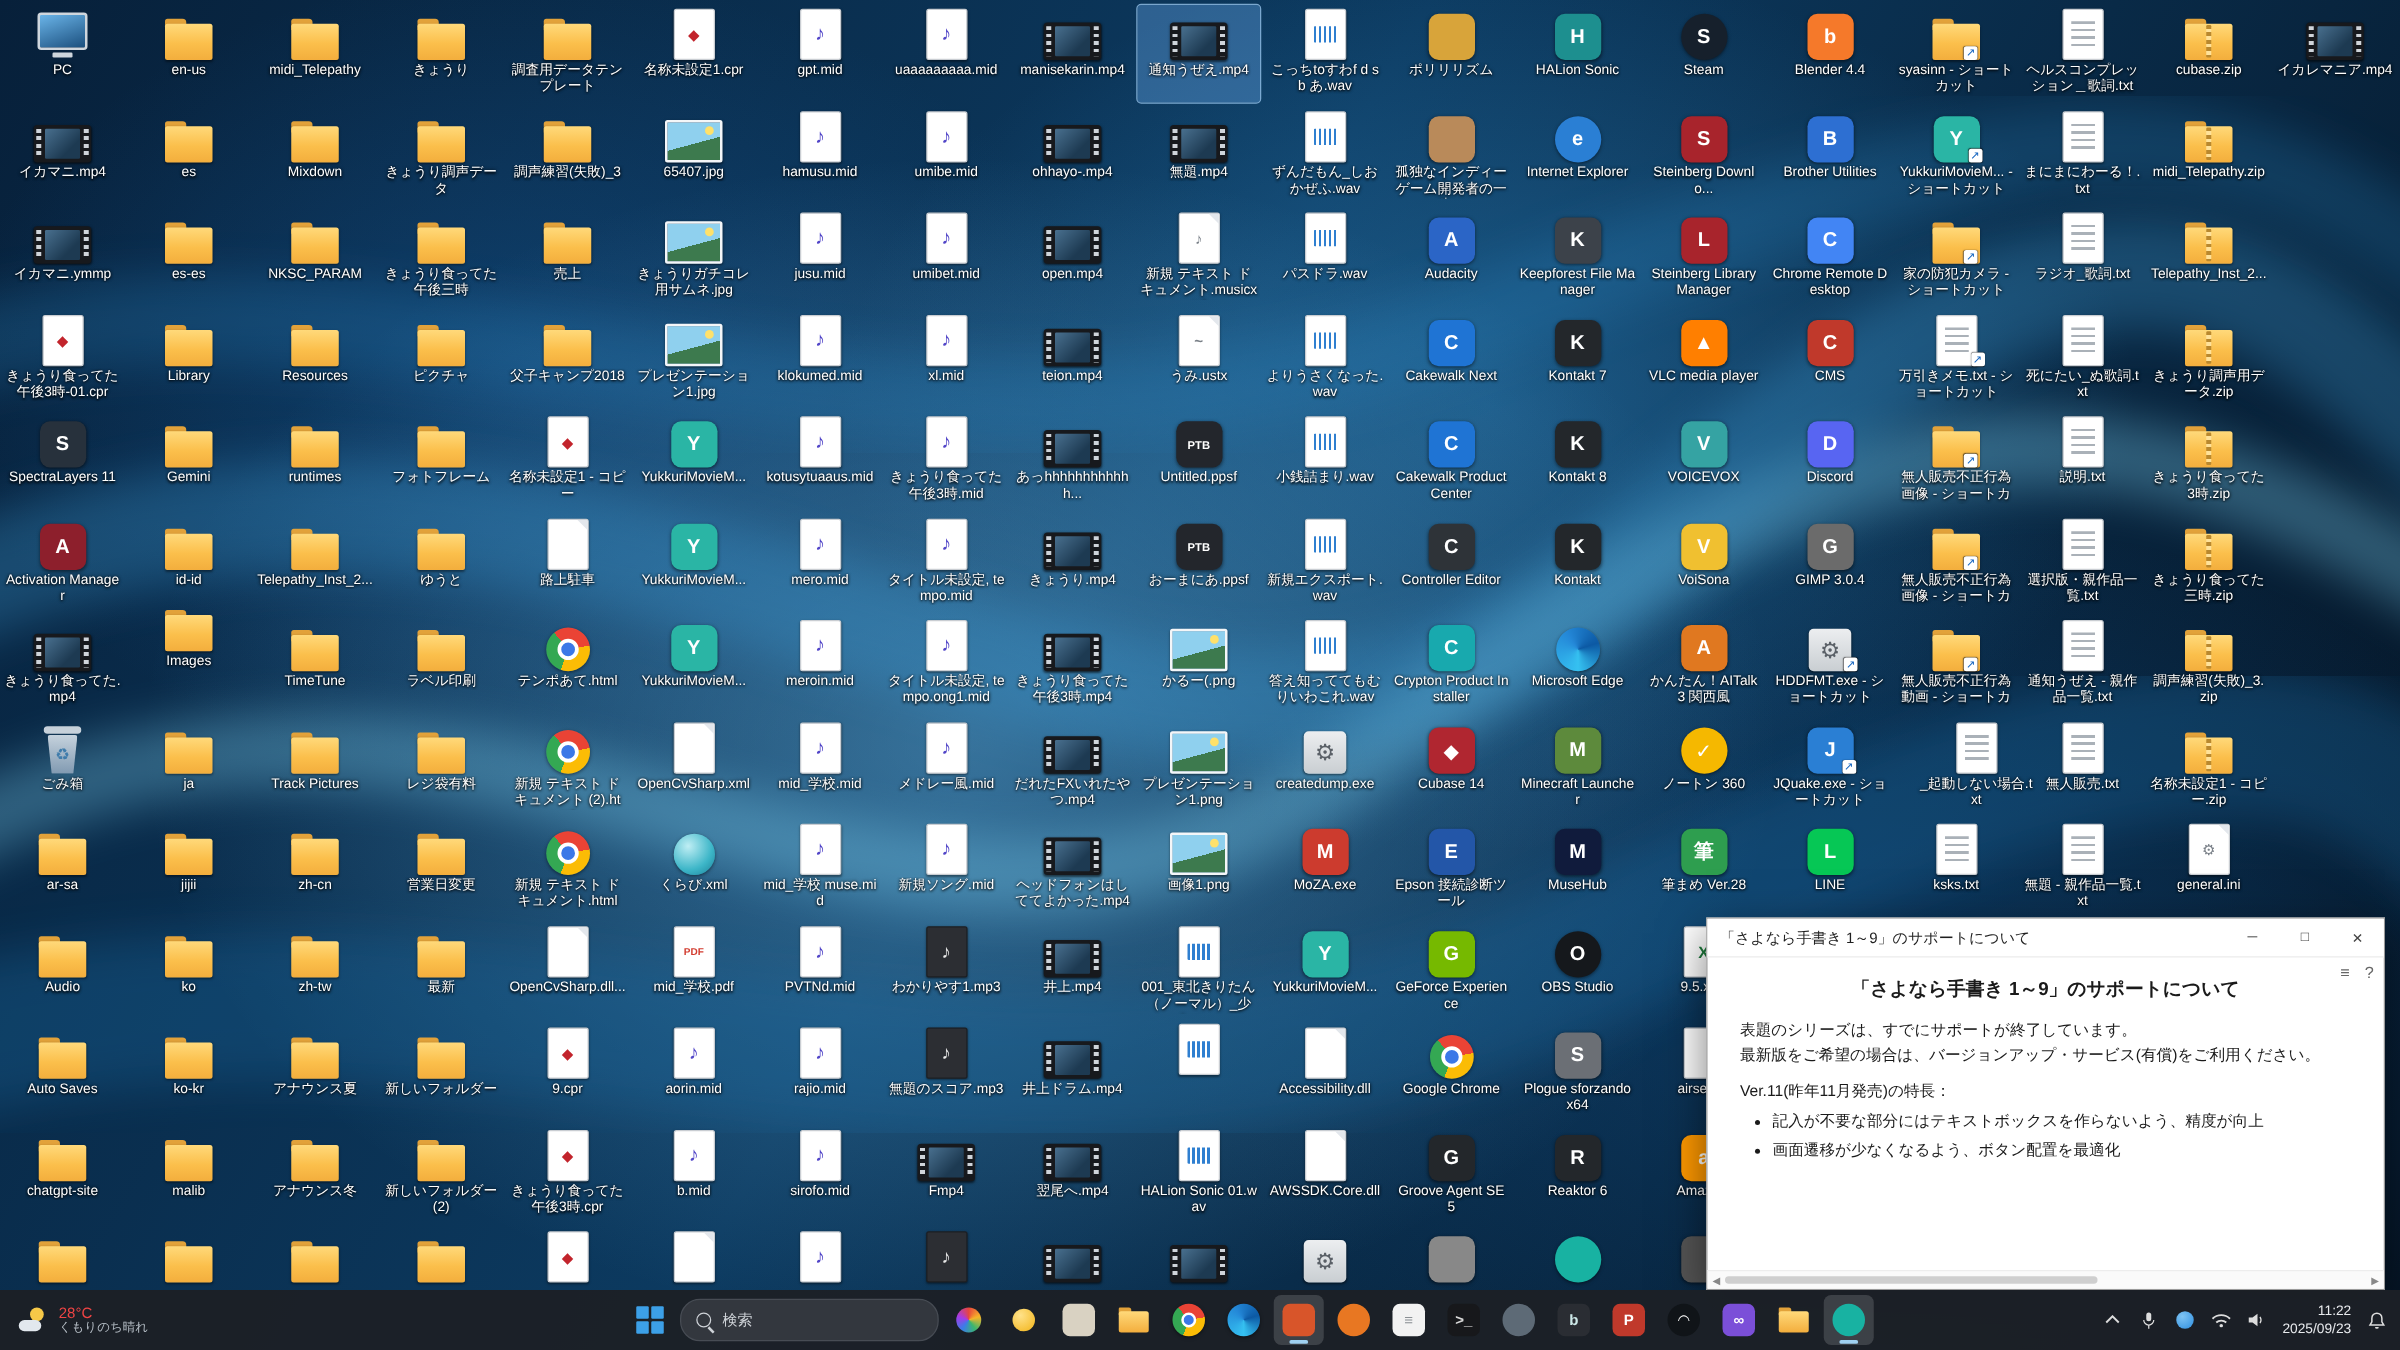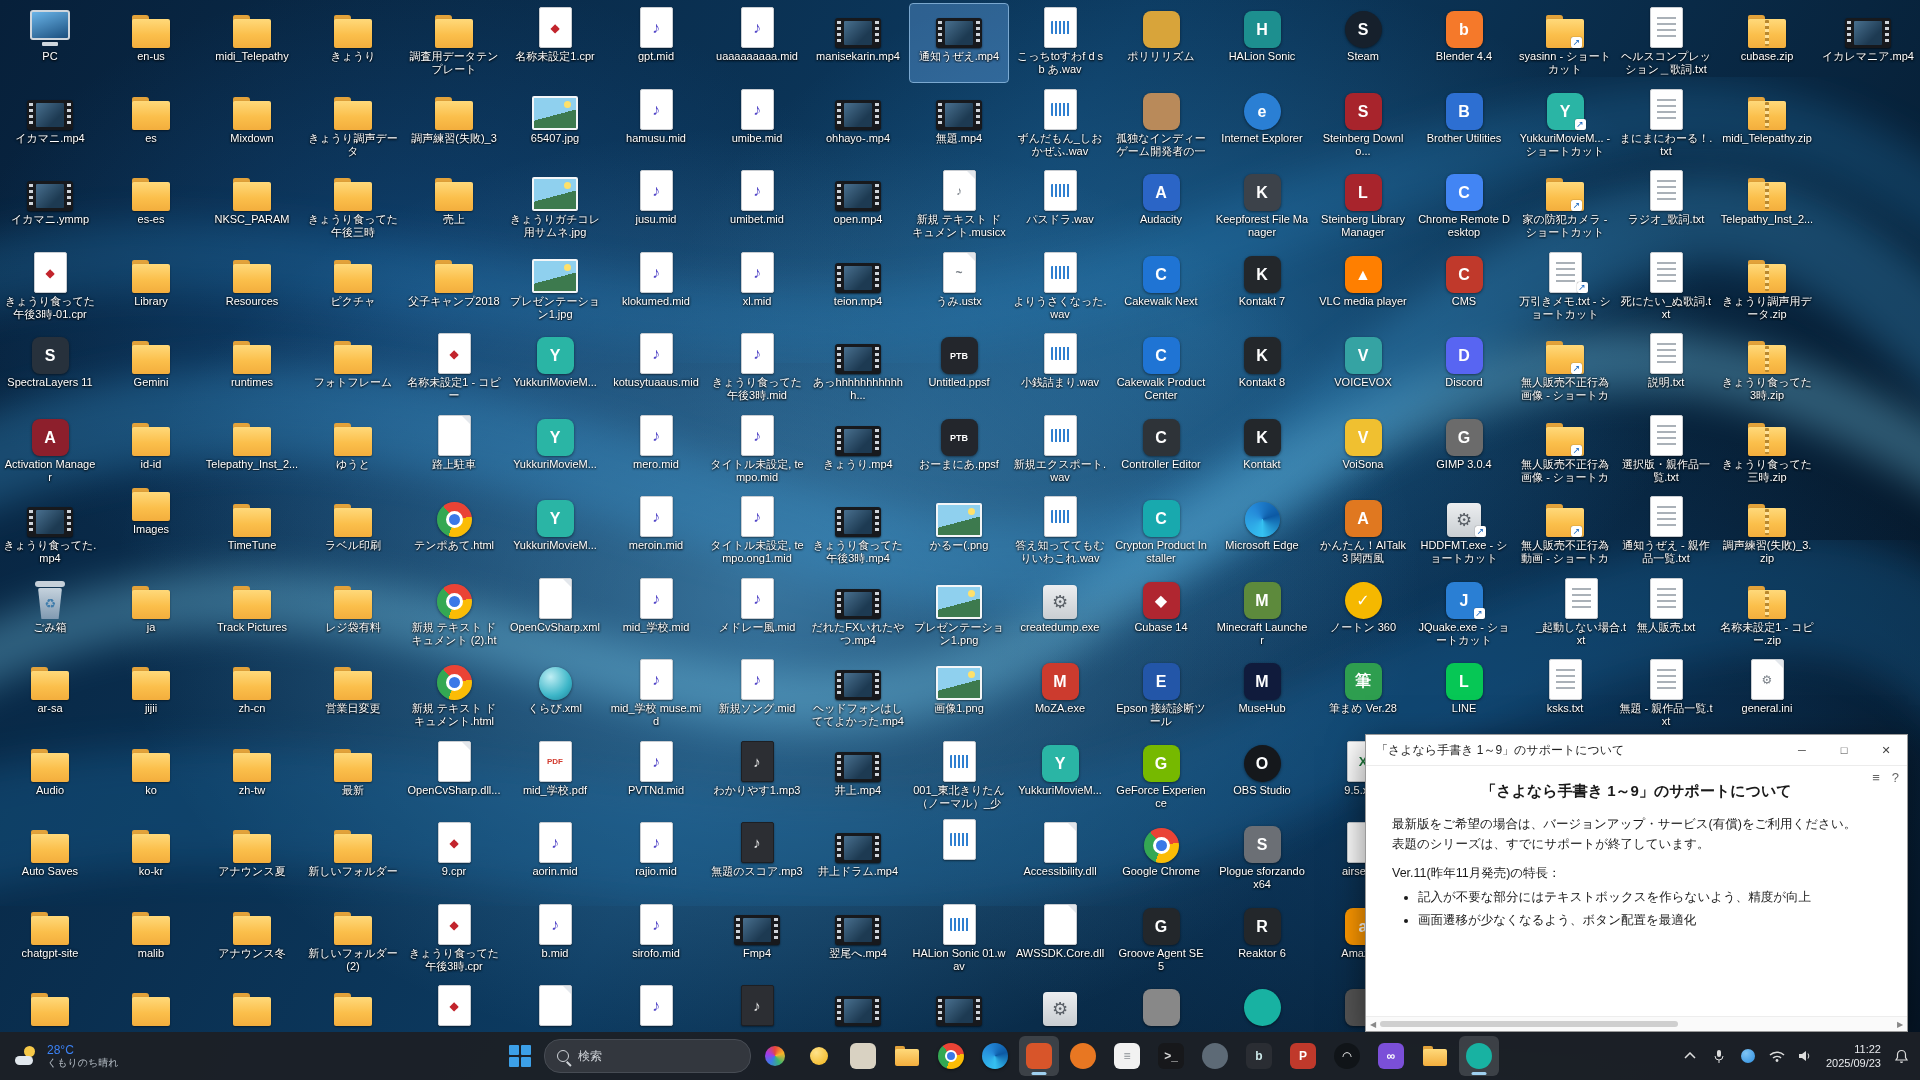--- a/index.html
+++ b/index.html
@@ -87,21 +87,21 @@
   .dlg-hscroll .arr{width:14px;text-align:center;font-size:8px;color:#888;}
   .dlg-hscroll .track{flex:1;height:8px;position:relative;}
   .dlg-hscroll .thumb{position:absolute;left:0;top:1px;height:6px;width:58%;background:#cfcfcf;border-radius:3px;}
   
   .taskbar{position:absolute;left:0;bottom:0;width:100%;height:48px;background:rgba(28,32,38,.97);z-index:100;}
   .tb-left{position:absolute;left:8px;top:0;height:100%;display:flex;align-items:center;gap:7px;padding:0 6px;}
   .wx-icon{position:relative;width:26px;height:22px;}
   .wx-icon .sun{position:absolute;top:1px;left:10px;width:11px;height:11px;border-radius:50%;background:#f7c948;}
   .wx-icon .cloud{position:absolute;bottom:2px;left:1px;width:18px;height:9px;border-radius:8px;background:#e2e8ee;}
   .wx-txt{display:flex;flex-direction:column;}
-  .wx-temp{color:#3b82f6;font-size:12px;line-height:14px;}
+  .wx-temp{color:#ef4444;font-size:12px;line-height:14px;}
   .wx-desc{color:#b6bec6;font-size:10px;line-height:12px;}
   .tb-center{position:absolute;left:500px;top:0;height:100%;display:flex;align-items:center;gap:4px;}
   .tb-btn{width:40px;height:40px;border-radius:6px;display:flex;align-items:center;justify-content:center;position:relative;}
   .win{display:grid;grid-template-columns:10px 10px;grid-template-rows:10px 10px;gap:2px;}
   .win i{background:#3ca0e8;border-radius:1px;}
   .search{height:32px;border-radius:16px;background:#33373e;border:1px solid #474c54;display:flex;align-items:center;
     padding:0 7px 0 12px;gap:9px;width:186px;}
   .mag{position:relative;width:10px;height:10px;border:1.5px solid #cfd3d8;border-radius:50%;flex:0 0 auto;}
   .mag:after{content:"";position:absolute;right:-4px;bottom:-3px;width:6px;height:1.5px;background:#cfd3d8;transform:rotate(45deg);}
   .search-text{color:#cfd3d8;font-size:12px;flex:1;}
@@ -1684,22 +1684,22 @@
       <div class="dlg-btn">─</div>
       <div class="dlg-btn">□</div>
       <div class="dlg-btn">✕</div>
     </div>
     <div class="dlg-body">
       <div class="dlg-tools">
         <span>≡</span>
         <span>?</span>
       </div>
       <div class="dlg-heading">「さよなら手書き 1～9」のサポートについて</div>
+      <div class="dlg-p">表題のシリーズは、すでにサポートが終了しています。</div>
       <div class="dlg-p">最新版をご希望の場合は、バージョンアップ・サービス(有償)をご利用ください。</div>
-      <div class="dlg-p">表題のシリーズは、すでにサポートが終了しています。</div>
       <div class="dlg-ver">Ver.11(昨年11月発売)の特長：</div>
       <ul class="dlg-ul" id="dlg-bullets">
           <li>記入が不要な部分にはテキストボックスを作らないよう、精度が向上</li>
           <li>画面遷移が少なくなるよう、ボタン配置を最適化</li>
         </ul>
     </div>
     <div class="dlg-hscroll">
       <span class="arr">◀</span>
       <span class="track">
           <span class="thumb"></span>

